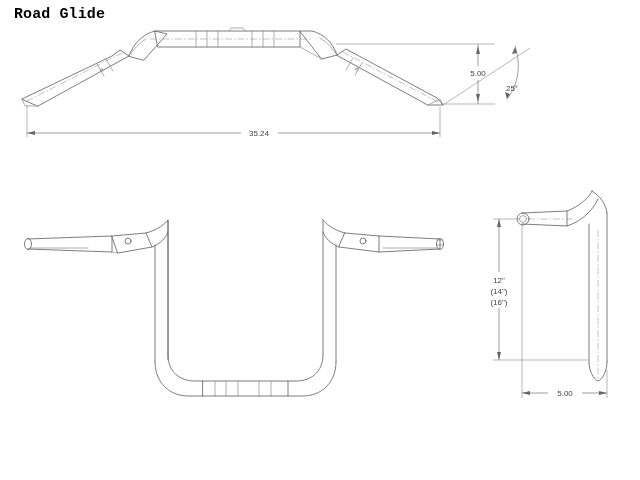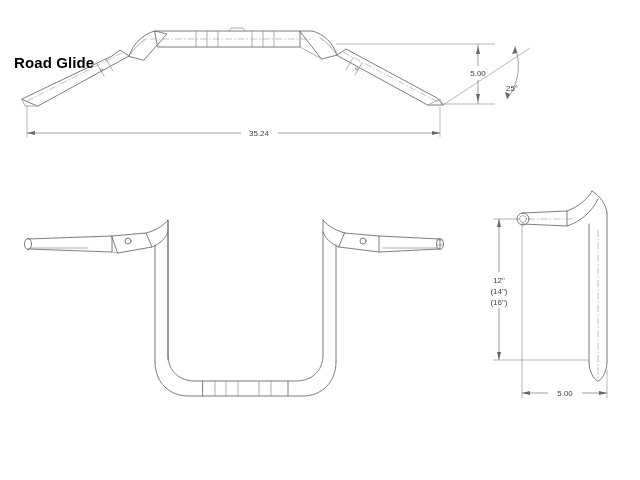--- a/index.html
+++ b/index.html
@@ -19,26 +19,25 @@
     position: absolute;
     top: 0;
     left: 0;
     width: 640px;
     height: 480px;
   }
   .title {
     position: absolute;
     left: 14px;
     top: 6px;
-    font-family: Liberation Sans, sans-serif;
+    font-family: Liberation Mono, monospace;
     font-size: 15px;
     font-weight: bold;
     color: #000000;
     letter-spacing: 0.1px;
-    margin-top: 48px;
   }
   svg { display: block; }
   svg text {
     font-family: "Liberation Sans", sans-serif;
     fill: #3a3a3a;
   }
   .dim-text {
     font-size: 8px;
     fill: #444444;
   }

